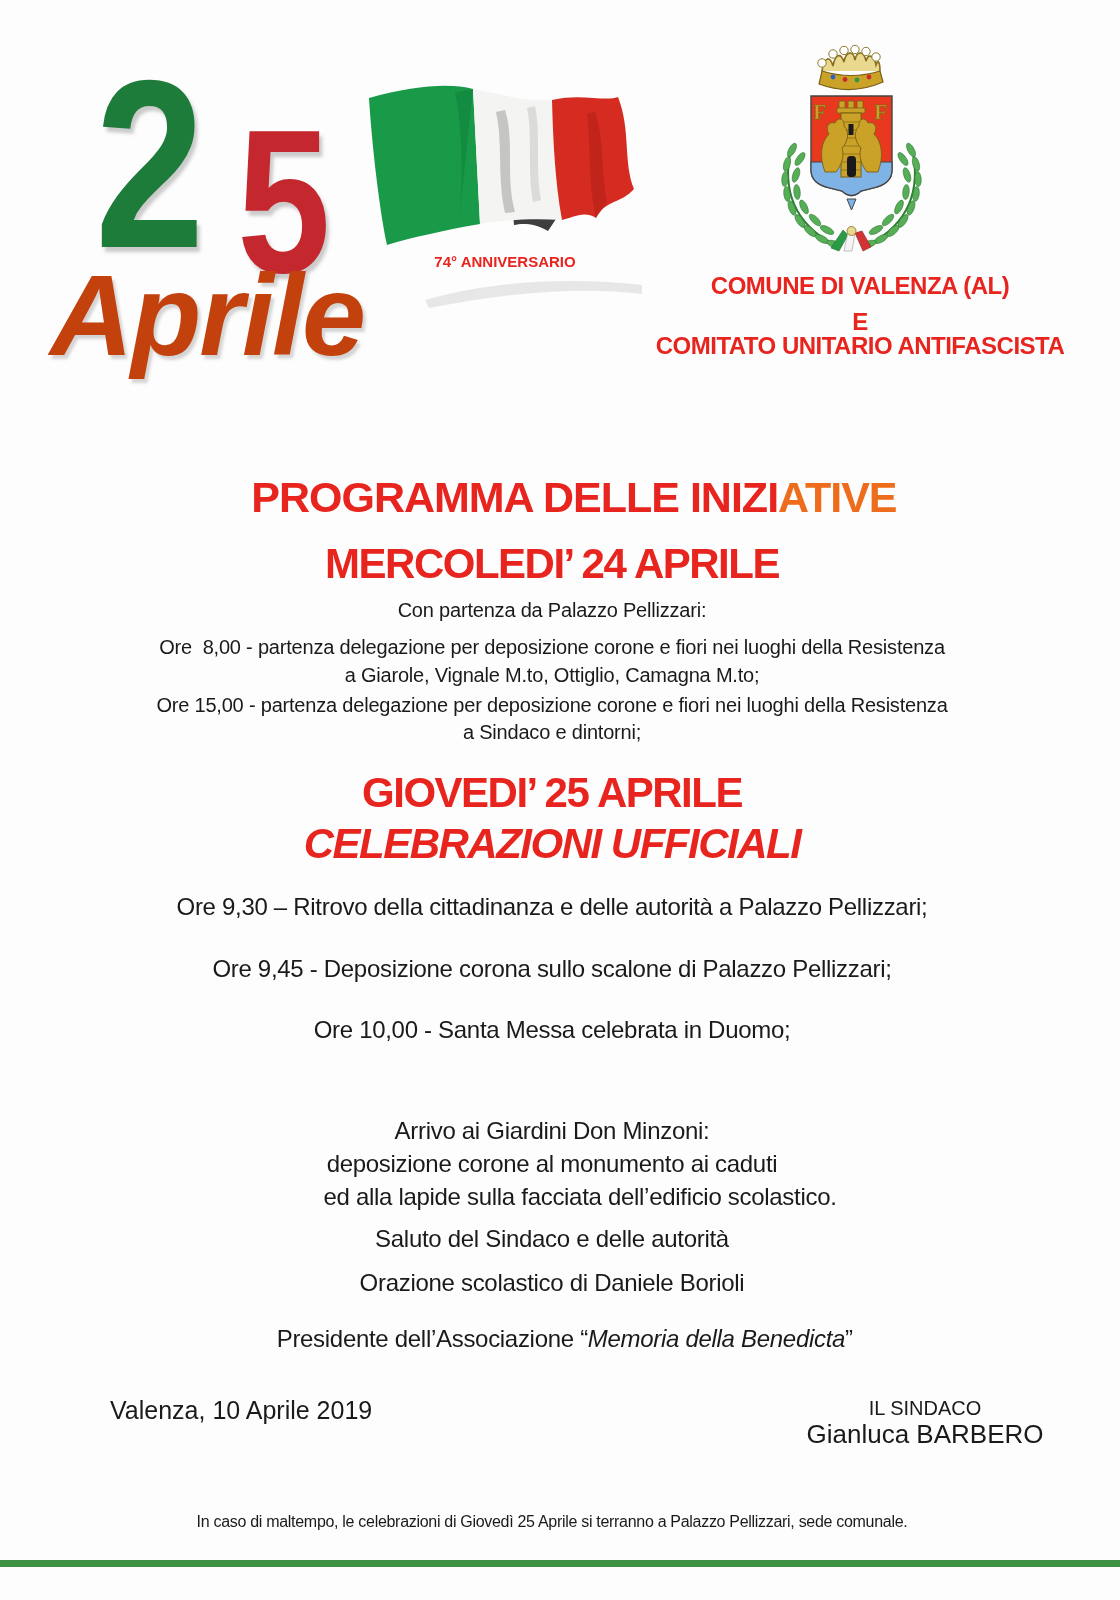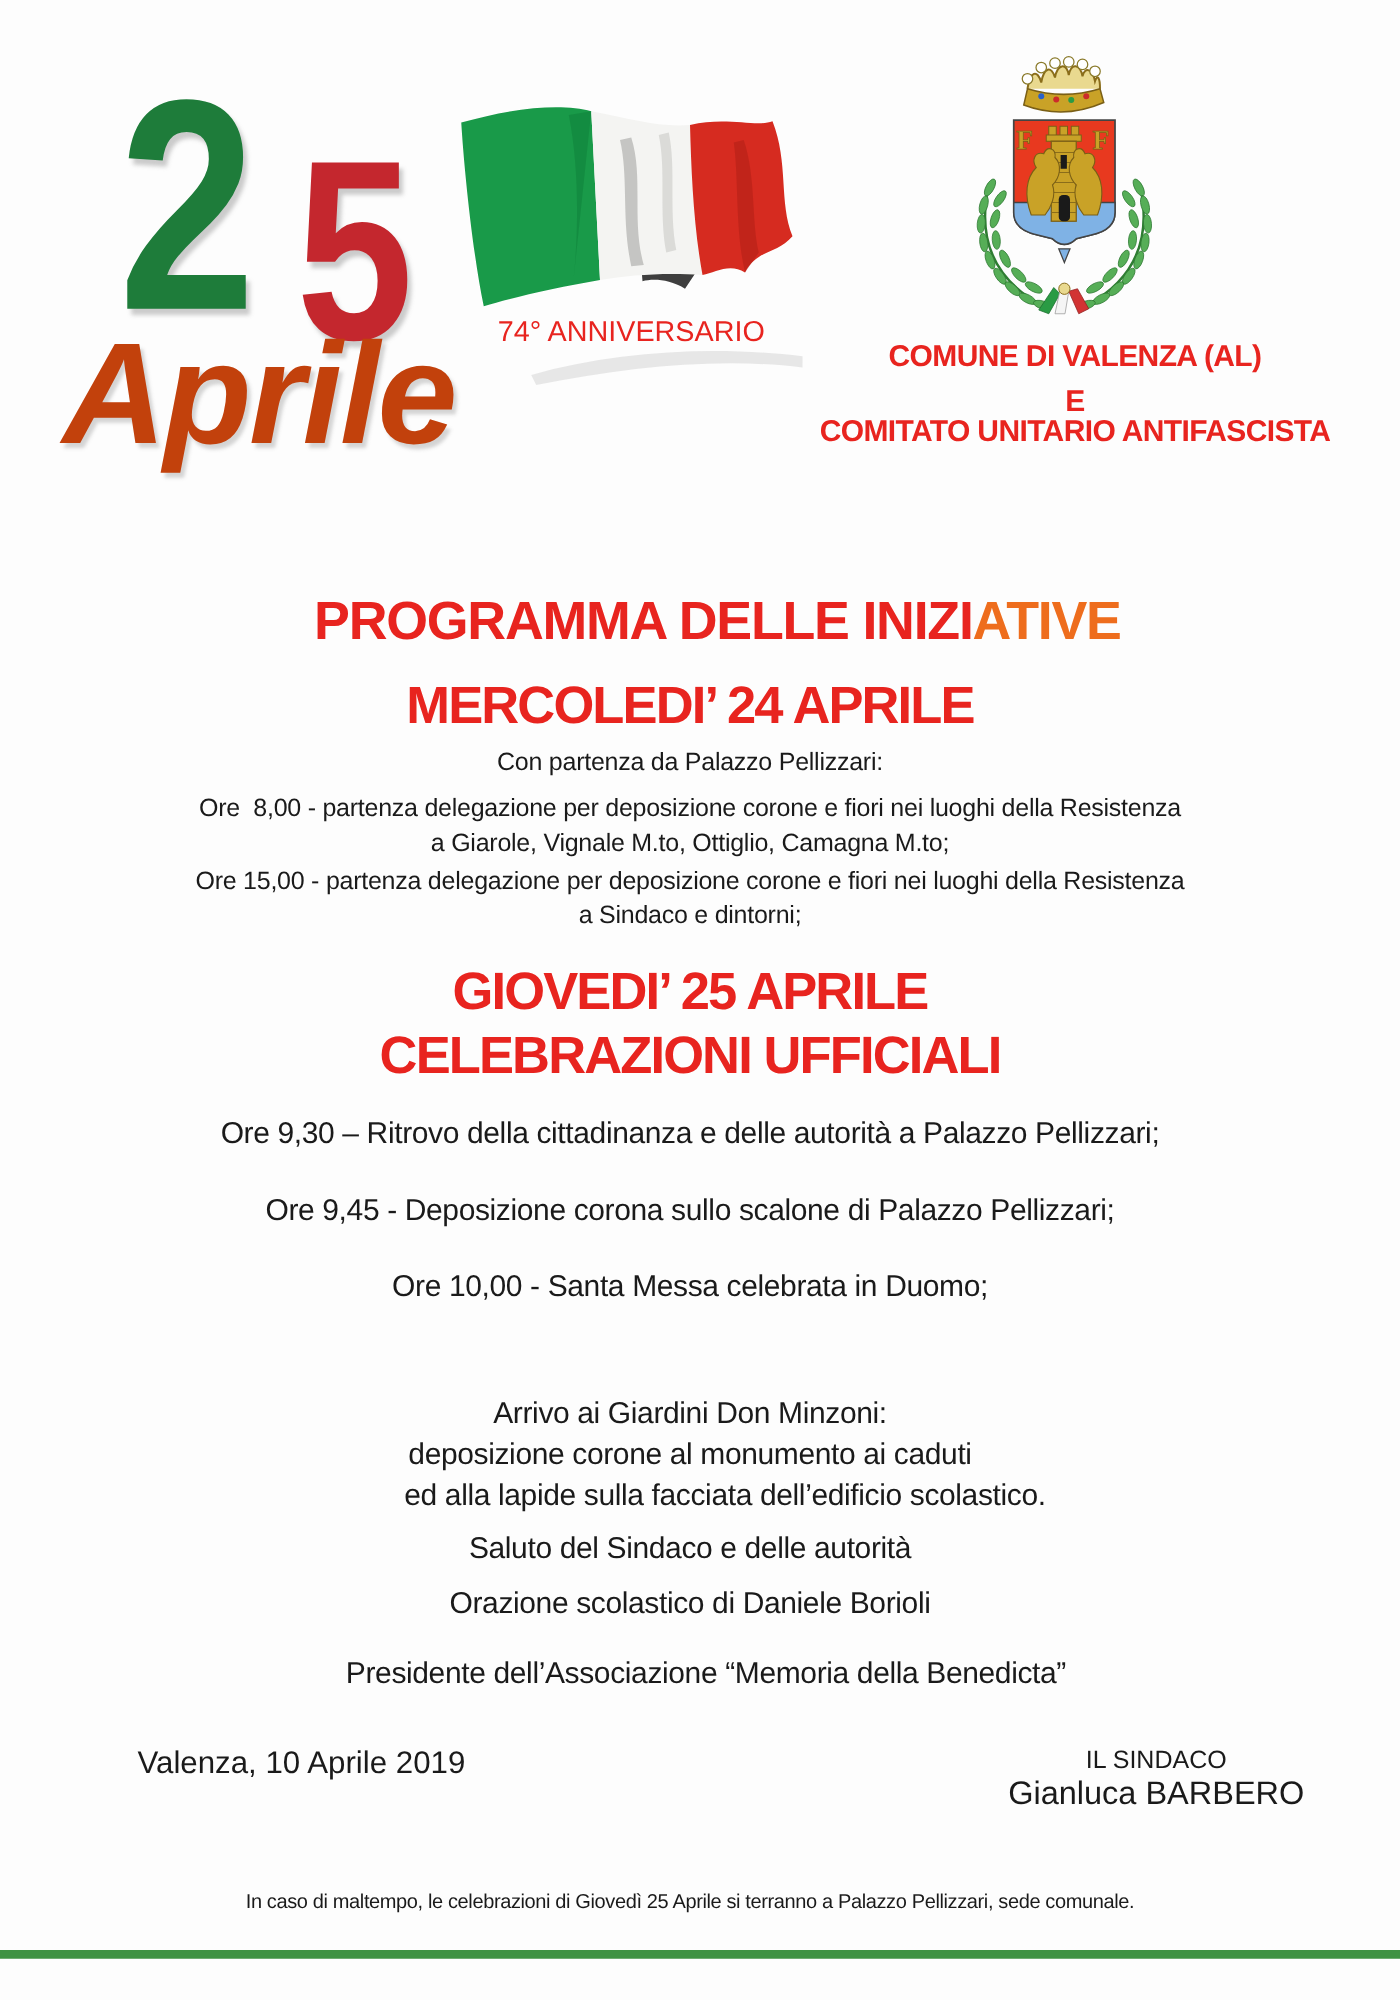--- a/index.html
+++ b/index.html
@@ -7,30 +7,30 @@
           font-family:"Liberation Sans",sans-serif;color:#1a1a1a;}
   .abs{position:absolute;}
   .cline{position:absolute;left:0;width:1104px;text-align:center;line-height:1;white-space:pre-wrap;}
   
   .digit{position:absolute;font-weight:900;line-height:1;transform:scaleX(0.82);transform-origin:left top;
          text-shadow:4px 5px 4px rgba(110,110,110,.35);}
   .digit2{left:95px;top:44px;font-size:240px;color:#1e7c3a;}
   .digit5{left:237px;top:98px;font-size:205px;color:#c4272e;}
   .aprile{position:absolute;left:50px;top:258px;font-size:115px;font-weight:bold;font-style:italic;
           line-height:1;color:#c2410c;letter-spacing:-2px;text-shadow:3px 4px 3px rgba(120,120,120,.3);}
-  .anniv{position:absolute;left:360px;top:254px;width:290px;text-align:center;font-size:23px;font-weight:normal;
+  .anniv{position:absolute;left:360px;top:254px;width:290px;text-align:center;font-size:15px;font-weight:bold;
          color:#e8241f;line-height:1;letter-spacing:0px;}
   
   .orgline{position:absolute;left:600px;width:520px;text-align:center;font-size:24px;font-weight:bold;
            color:#e8241f;line-height:1;letter-spacing:-0.5px;}
   
   .h-red{font-size:42px;font-weight:bold;color:#e8241f;letter-spacing:-1.5px;}
   .title-red{font-size:43px;font-weight:bold;color:#e8241f;letter-spacing:-1px;}
   .title-orange{color:#ee6d1d;}
-  .italic{}
+  .italic{font-style:italic;}
   
   .body20{font-size:20px;letter-spacing:-0.2px;}
   .body24{font-size:24px;letter-spacing:-0.3px;}
   .sig{font-size:25px;line-height:26px;text-align:center;}
   .sigblock{position:absolute;left:800px;top:1395px;width:250px;text-align:center;font-size:20px;line-height:26px;}
   .footer{font-size:16px;letter-spacing:-0.3px;}
   .divider{position:absolute;left:0;top:1560px;width:1120px;height:7px;background:#3f9243;}
 </style>
 </head>
 <body>

